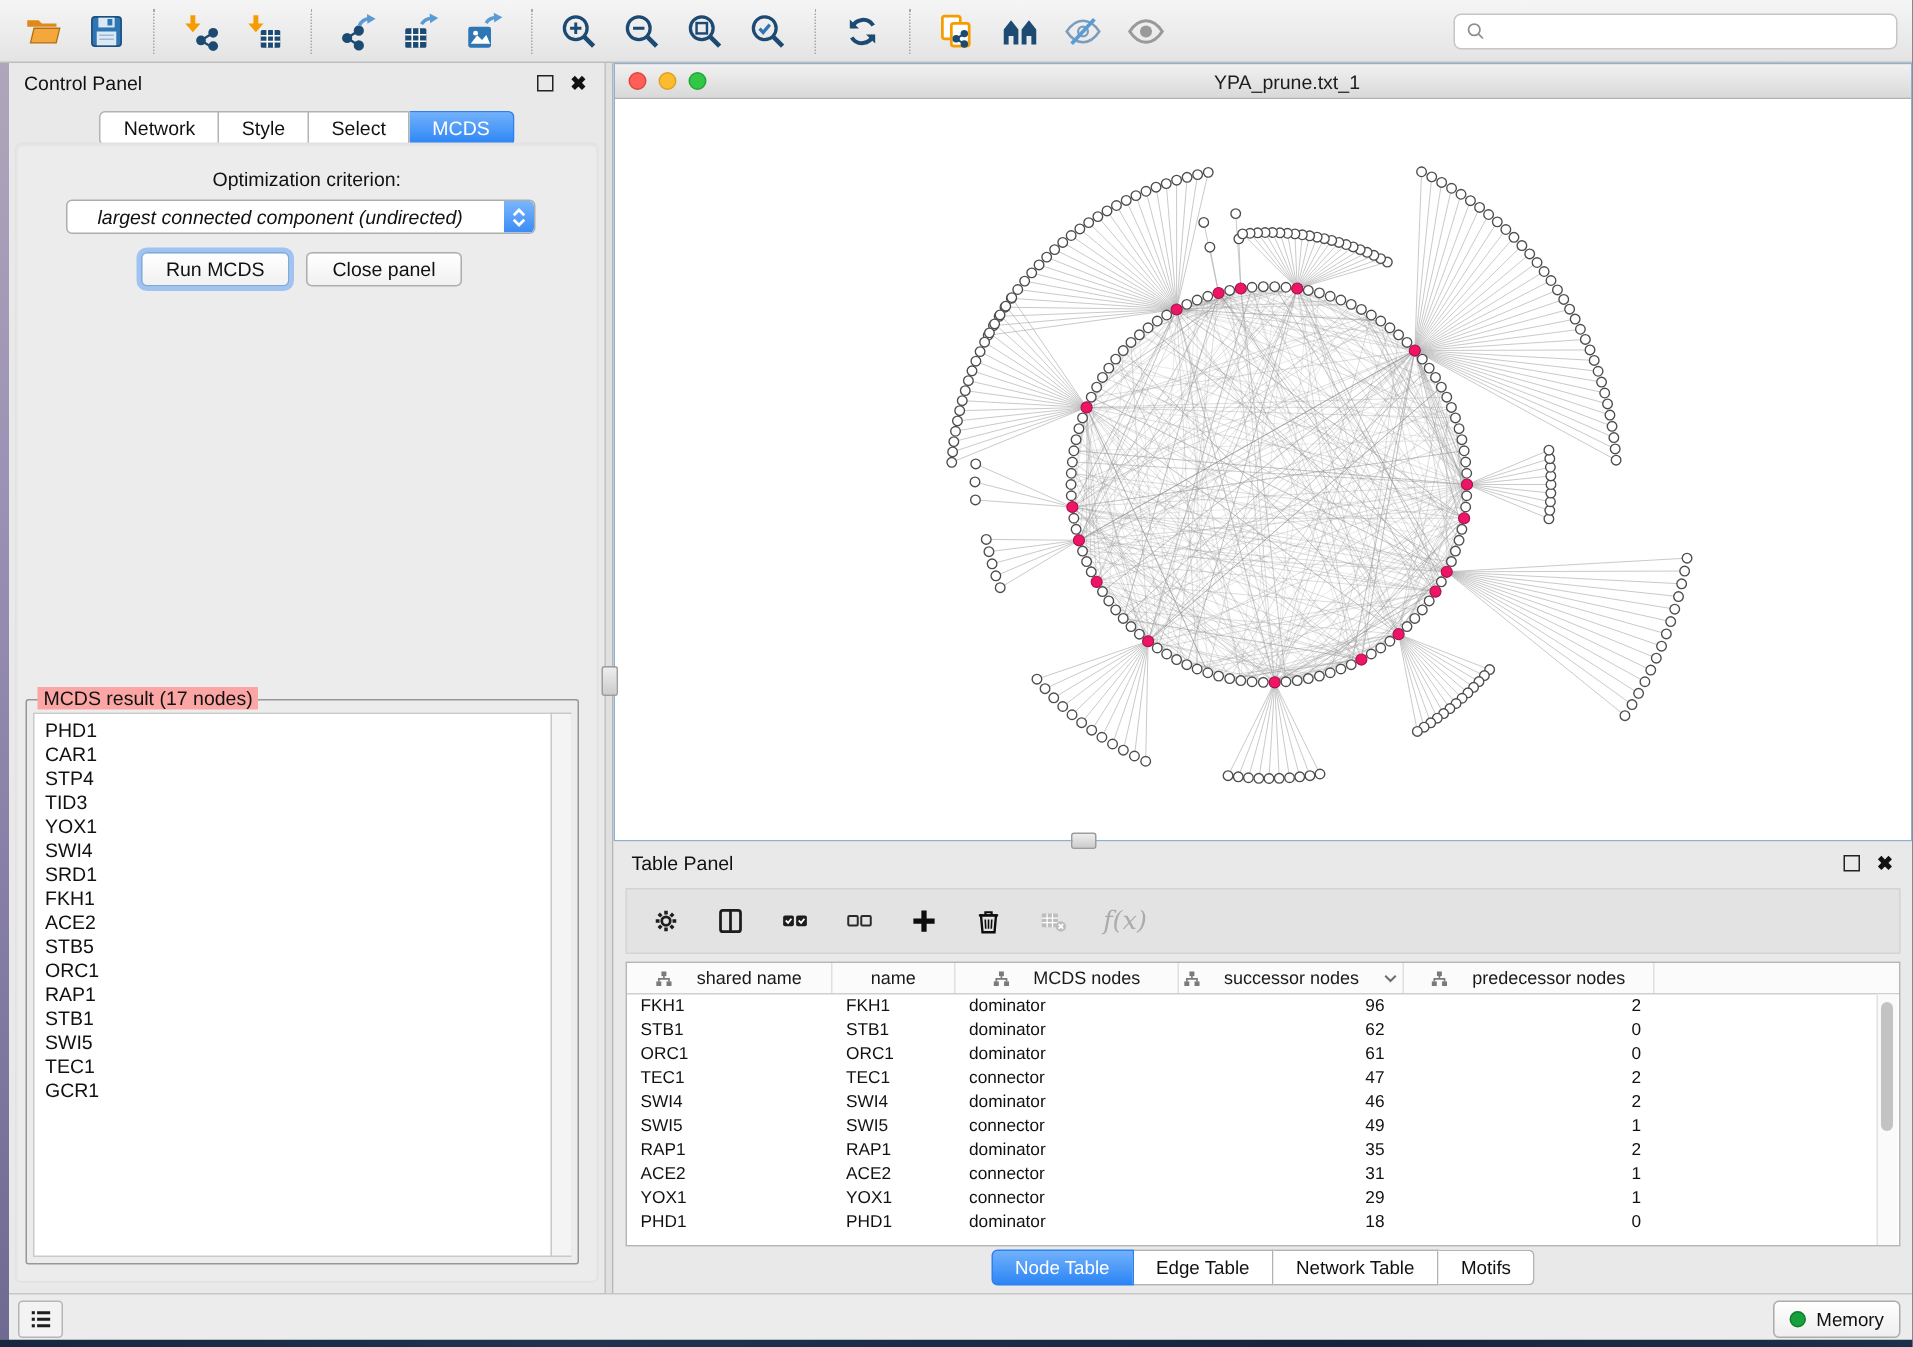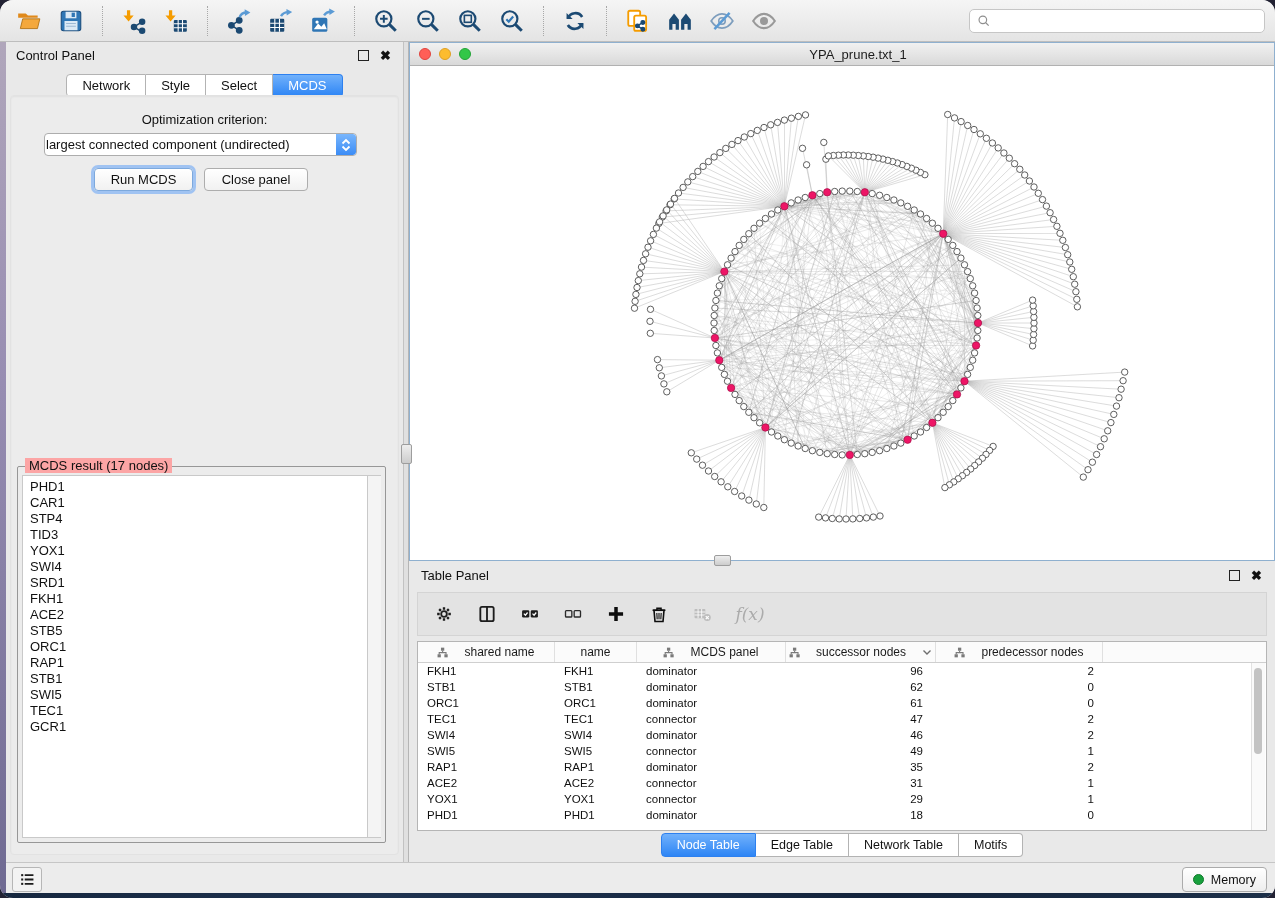--- a/index.html
+++ b/index.html
@@ -1,16 +1,16 @@
 <!DOCTYPE html>
 <html><head>
 <meta charset="utf-8">
 <style>
   html,body{margin:0;padding:0;background:#223;}
-  #app{position:relative;width:1275px;height:898px;background:#e9e9e9;font-family:"Liberation Sans",sans-serif;overflow:hidden;border-radius:13px;-webkit-font-smoothing:antialiased;}
+  #app{position:relative;width:1275px;height:898px;background:#e9e9e9;font-family:"Liberation Sans",sans-serif;overflow:hidden;-webkit-font-smoothing:antialiased;}
   
   .toolbar{position:absolute;left:0;top:0;width:1275px;height:42px;background:linear-gradient(#f5f5f5,#e4e4e4);border-bottom:1px solid #bdbdbd;display:flex;align-items:center;padding-left:8px;box-sizing:border-box;}
   .tb-btn{width:30px;height:30px;display:flex;align-items:center;justify-content:center;margin:0 6px;cursor:default;}
   .tb-sep{width:0;height:30px;border-left:1px dotted #a8a8a8;margin:0 10px;}
   .searchbox{position:absolute;right:10px;top:9px;width:296px;height:24px;background:#fff;border:1px solid #c6c6c6;border-radius:5px;display:flex;align-items:center;padding-left:7px;box-sizing:border-box;}
   .searchbox input{border:none;outline:none;flex:1;font-size:12px;font-family:"Liberation Sans",sans-serif;background:transparent;margin-left:5px;}
   
   .desktop-left{position:absolute;left:0;top:42px;width:6px;height:851px;background:linear-gradient(180deg,#b0a6bb,#978db2 40%,#6f6a92);}
   .desktop-bottom{position:absolute;left:0;top:893px;width:1275px;height:5px;background:linear-gradient(90deg,#16273f,#1f3350 30%,#14243c 70%,#1d3049);}
   
@@ -22,21 +22,21 @@
   .close-glyph{font-size:13px;font-weight:bold;color:#111;line-height:1;}
   .cp-tabs{position:absolute;left:0;right:0;top:32px;display:flex;justify-content:center;}
   .tabseg{display:flex;}
   .tab{height:21px;padding:0 15px;background:#fff;border:1px solid #b3b3b3;border-left:none;font-size:13px;display:flex;align-items:center;color:#111;cursor:default;}
   .tab:first-child{border-left:1px solid #b3b3b3;border-radius:4px 0 0 4px;}
   .tab:last-child{border-radius:0 4px 4px 0;}
   .tab.selected{background:linear-gradient(#71b1fb,#2d85f5);border-color:#2d80ef;color:#fff;}
   .cp-inner{position:absolute;left:4px;top:53px;width:387px;height:758px;background:#ececec;border:1px solid #e2e2e2;border-radius:4px;box-shadow:inset 0 1px 2px rgba(0,0,0,.05);}
   .opt-label{position:absolute;left:0;width:100%;top:70px;text-align:center;font-size:13px;color:#111;}
   .dropdown{position:absolute;left:38px;top:91px;width:313px;height:23px;background:#fff;border:1px solid #adadad;border-radius:4px;display:flex;align-items:center;font-size:13px;color:#111;box-sizing:border-box;overflow:hidden;}
-  .dd-value{padding-left:1px;flex:1;}
+  .dd-value{padding-left:20px;flex:1;font-style:italic;}
   .dd-cap{width:20px;align-self:stretch;background:linear-gradient(#79b6fc,#3b8cf6);display:flex;align-items:center;justify-content:center;border-radius:0 3px 3px 0;}
   .btn{position:absolute;height:23px;border:1px solid #adadad;border-radius:4px;background:linear-gradient(#fff,#f1f1f1);font-size:13px;display:flex;align-items:center;justify-content:center;color:#111;box-sizing:border-box;cursor:default;}
   .run-btn{left:88px;top:126px;width:99px;border-color:#7da9dd;box-shadow:0 0 0 3px rgba(98,162,248,.55);}
   .closepanel-btn{left:198px;top:126px;width:104px;}
   .mcds-box{position:absolute;left:11px;top:424px;width:367px;height:375px;border:1px solid #979797;border-radius:2px;}
   .mcds-legend{position:absolute;top:-9px;left:7px;background:#fca5a5;padding:0 4px;font-size:13px;color:#111;}
   .mcds-list{position:absolute;left:4px;top:8px;right:4px;bottom:4px;background:#fff;border:1px solid #c9c9c9;overflow:hidden;font-size:13px;line-height:16px;padding-top:3px;color:#111;}
   .mcds-item{padding-left:7px;height:16px;}
   .mcds-scroll{position:absolute;right:4px;top:8px;width:13px;bottom:4px;background:#f4f4f4;border:1px solid #c9c9c9;border-right:none;}
   
@@ -1275,21 +1275,21 @@
           <div class="th c1">
             <span>name</span>
           </div>
           <div class="th c2">
             <svg width="11" height="11" viewBox="0 0 10 10">
               <rect x="3.6" y="0.6" width="3" height="2.8" fill="#7a7a7a"></rect>
               <rect x="0.5" y="6.6" width="3" height="2.8" fill="#7a7a7a"></rect>
               <rect x="6.7" y="6.6" width="3" height="2.8" fill="#7a7a7a"></rect>
               <path d="M5.1 3.4v1.7M2 6.6V5.1h6.2v1.5" stroke="#7a7a7a" fill="none"></path>
             </svg>
-            <span>MCDS panel</span>
+            <span>MCDS nodes</span>
           </div>
           <div class="th c3">
             <svg width="11" height="11" viewBox="0 0 10 10">
               <rect x="3.6" y="0.6" width="3" height="2.8" fill="#7a7a7a"></rect>
               <rect x="0.5" y="6.6" width="3" height="2.8" fill="#7a7a7a"></rect>
               <rect x="6.7" y="6.6" width="3" height="2.8" fill="#7a7a7a"></rect>
               <path d="M5.1 3.4v1.7M2 6.6V5.1h6.2v1.5" stroke="#7a7a7a" fill="none"></path>
             </svg>
             <span>successor nodes</span>
             <svg width="10" height="8" viewBox="0 0 10 8">

